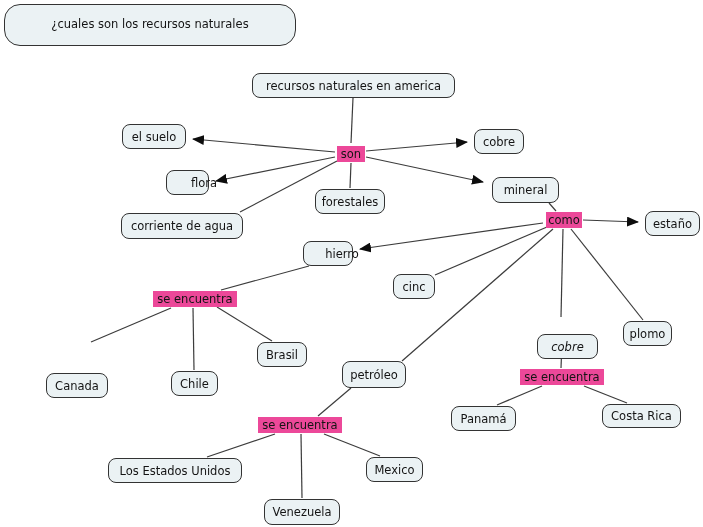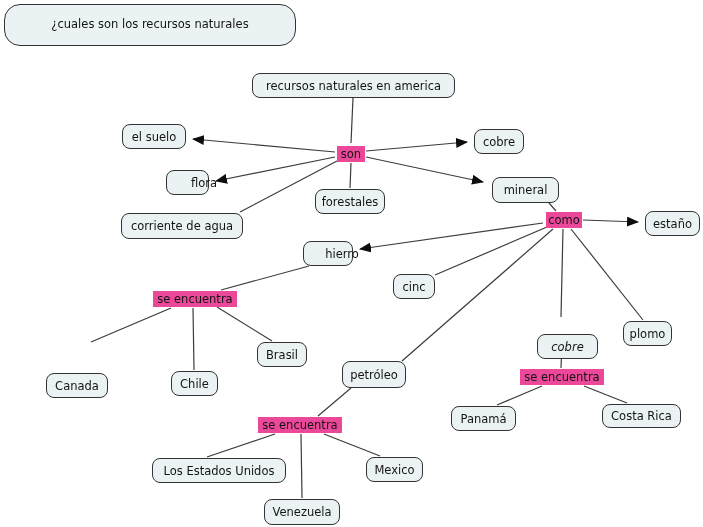--- a/index.html
+++ b/index.html
@@ -104,21 +104,21 @@
       <div class="node box" style="left: 492px; top: 177px; width: 67px; height: 26px; text-align: right;">mineral</div>
       <div class="node box" style="left: 645px; top: 211px; width: 55px; height: 25px;">estaño</div>
       <div class="node box" style="left: 303px; top: 241px; width: 50px; height: 25px; padding-left: 28px;">hierro</div>
       <div class="node box" style="left: 393px; top: 274px; width: 42px; height: 25px;">cinc</div>
       <div class="node box" style="left: 537px; top: 334px; width: 61px; height: 25px; font-style: italic;">cobre</div>
       <div class="node box" style="left: 623px; top: 321px; width: 49px; height: 25px;">plomo</div>
       <div class="node box" style="left: 342px; top: 361px; width: 64px; height: 27px;">petróleo</div>
       <div class="node box" style="left: 46px; top: 343px; width: 62px; height: 25px; margin-top: 30px;">Canada</div>
       <div class="node box" style="left: 171px; top: 371px; width: 47px; height: 25px;">Chile</div>
       <div class="node box" style="left: 257px; top: 342px; width: 50px; height: 25px;">Brasil</div>
-      <div class="node box" style="left: 108px; top: 458px; width: 134px; height: 25px; margin-left: 44px;">Los Estados Unidos</div>
+      <div class="node box" style="left: 108px; top: 458px; width: 134px; height: 25px;">Los Estados Unidos</div>
       <div class="node box" style="left: 264px; top: 499px; width: 76px; height: 26px;">Venezuela</div>
       <div class="node box" style="left: 366px; top: 457px; width: 57px; height: 25px;">Mexico</div>
       <div class="node box" style="left: 451px; top: 406px; width: 65px; height: 25px;">Panamá</div>
       <div class="node box" style="left: 602px; top: 404px; width: 79px; height: 24px;">Costa Rica</div>
       <div class="node label" style="left: 337px; top: 146px; width: 28px; height: 16px;">son</div>
       <div class="node label" style="left: 546px; top: 212px; width: 36px; height: 16px;">como</div>
       <div class="node label" style="left: 153px; top: 291px; width: 84px; height: 16px;">se encuentra</div>
       <div class="node label" style="left: 258px; top: 417px; width: 84px; height: 16px;">se encuentra</div>
       <div class="node label" style="left: 520px; top: 369px; width: 84px; height: 16px;">se encuentra</div>
     </div>

